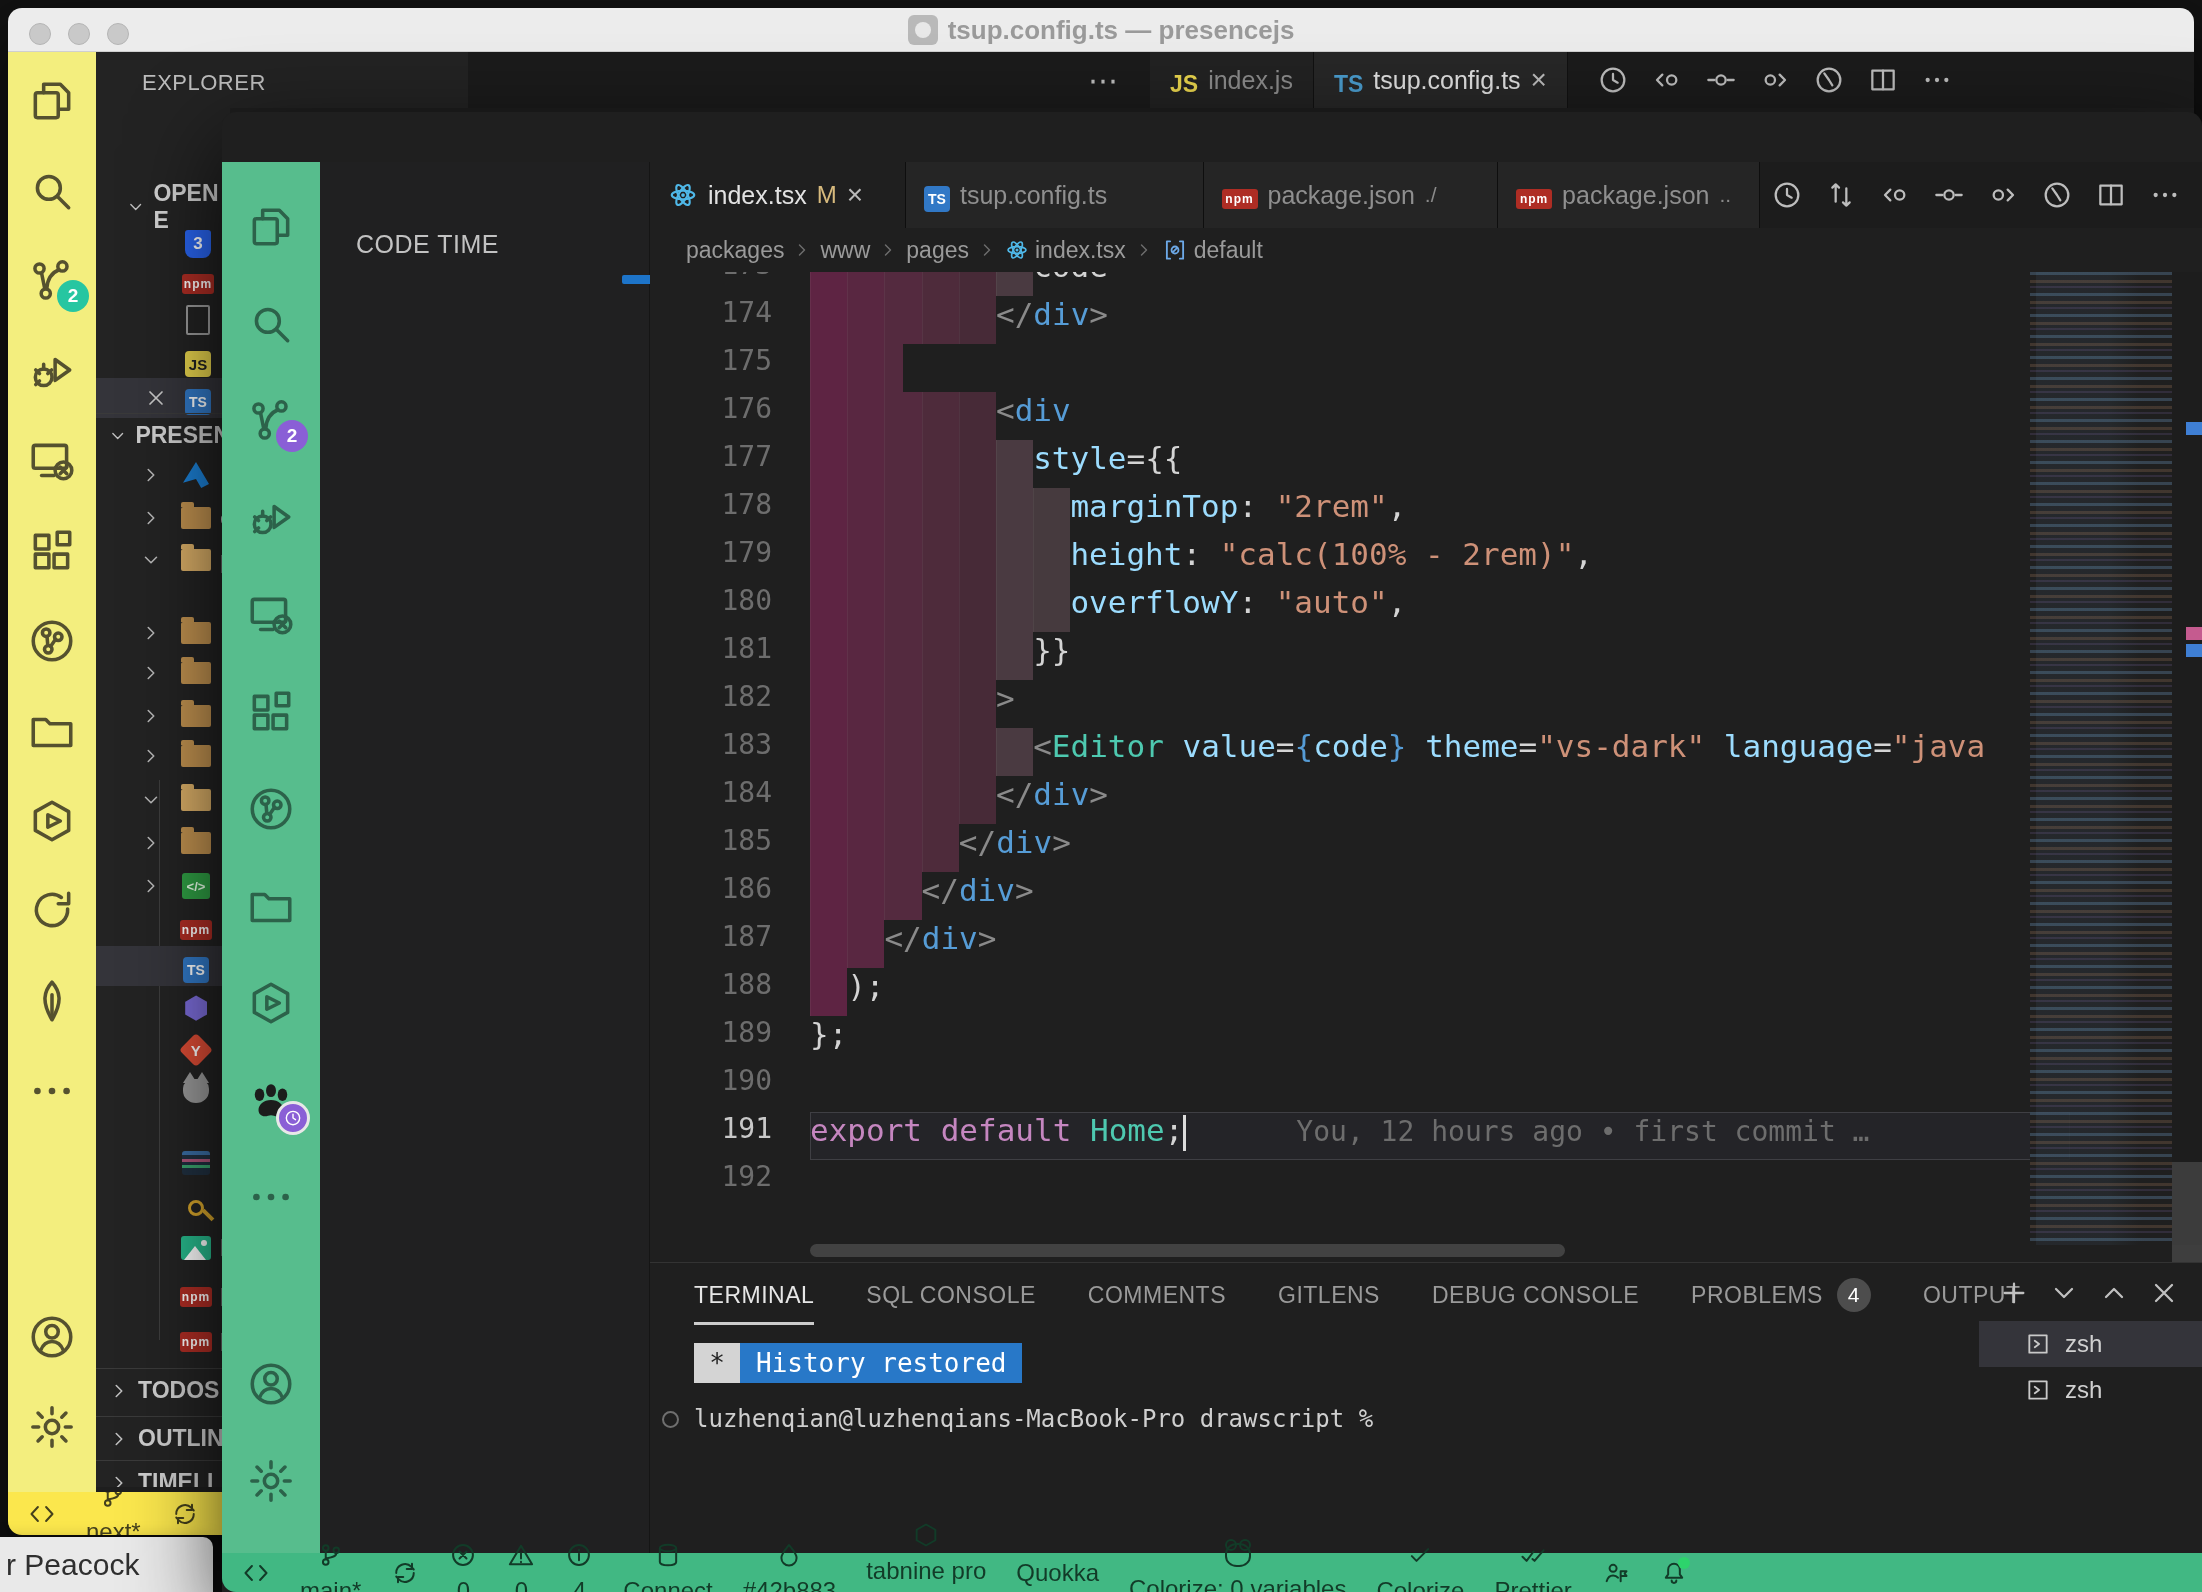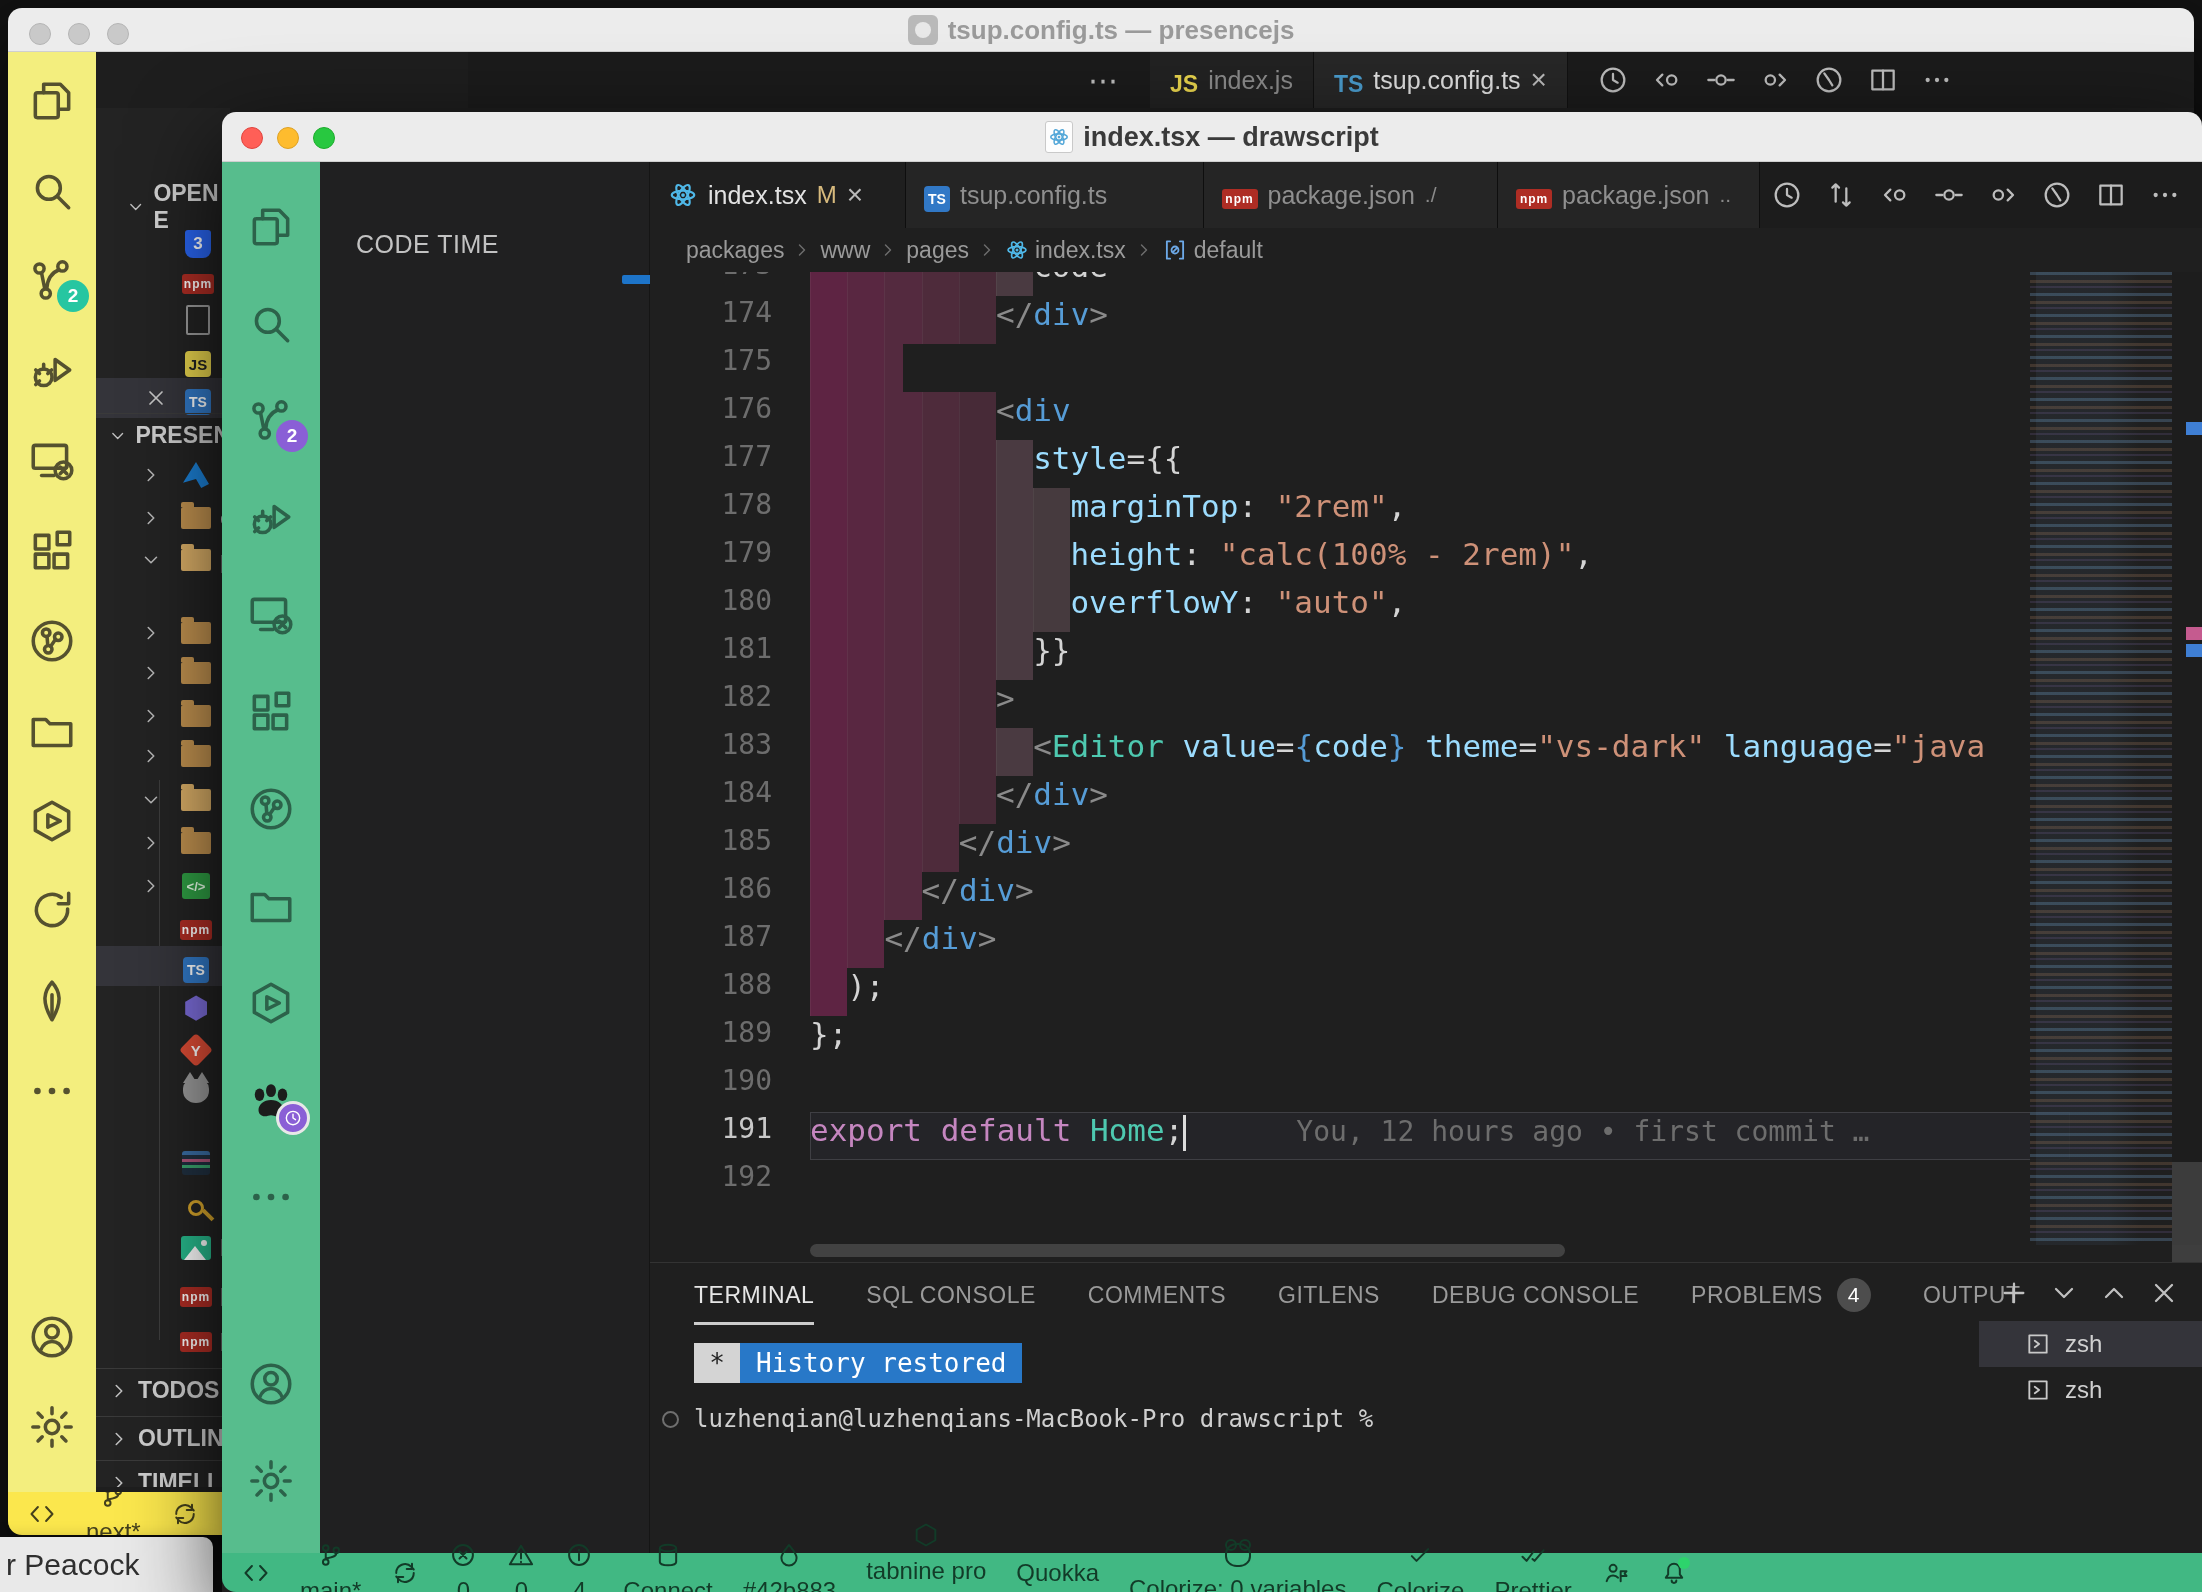--- a/index.html
+++ b/index.html
@@ -267,20 +267,23 @@
             <circle cx="12" cy="12" r="9"></circle>
             <circle cx="12" cy="9.5" r="3"></circle>
             <path d="M6.5 18.5c1.2-3 3-4.3 5.5-4.3s4.3 1.3 5.5 4.3"></path>
           </svg></div>
         <div class="ybar-icn"><svg viewBox="0 0 24 24" fill="none" stroke="currentColor" stroke-width="1.7" stroke-linecap="round" stroke-linejoin="round">
             <circle cx="12" cy="12" r="3.2"></circle>
             <path d="M12 2.8v2.8M12 18.4v2.8M2.8 12h2.8M18.4 12h2.8M5.3 5.3l2 2M16.7 16.7l2 2M18.7 5.3l-2 2M7.3 16.7l-2 2"></path>
           </svg></div>
       </div>
 
+    <div id="bg-sidebar" class="abs">
+      <span id="bg-explorer-label">EXPLORER</span>
+    </div>
     <div id="bg-sidebar-body" class="abs">
         <div class="hdr-row" style="left: 18px; top: 72px;">
           <span class="icn sect-chev">
             <svg viewBox="0 0 24 24" fill="none" stroke="currentColor" stroke-width="1.7" stroke-linecap="round" stroke-linejoin="round">
               <path d="M6 9l6 6 6-6"></path>
             </svg>
           </span>
           <span>OPEN E</span>
         </div>
         <div class="tree-row" style="top: 112px;">
@@ -597,38 +600,20 @@
           </span>
         </span>
       </div>
   </div>
 
   <div id="toast" class="abs">
     <span>r Peacock</span>
   </div>
 
   <div id="fg-window" class="abs">
-    <div id="fg-titlebar" class="abs">
-      <span class="tl" style="left:19px;background:#ff5f57;border:1px solid #e0443e"></span>
-      <span class="tl" style="left:55px;background:#febc2e;border:1px solid #dea123"></span>
-      <span class="tl" style="left:91px;background:#28c840;border:1px solid #1dad2c"></span>
-      <div id="fg-title-wrap" class="abs">
-        <span class="react-file">
-            <span class="icn" id="title-atom">
-              <svg viewBox="0 0 24 24" fill="none" stroke="currentColor" stroke-width="1.7" stroke-linecap="round" stroke-linejoin="round">
-                <ellipse cx="12" cy="12" rx="9" ry="3.4"></ellipse>
-                <ellipse cx="12" cy="12" rx="9" ry="3.4" transform="rotate(60 12 12)"></ellipse>
-                <ellipse cx="12" cy="12" rx="9" ry="3.4" transform="rotate(120 12 12)"></ellipse>
-                <circle cx="12" cy="12" r="1.5" fill="currentColor" stroke="none"></circle>
-              </svg>
-            </span>
-          </span>
-        <span id="fg-title">index.tsx — drawscript</span>
-      </div>
-    </div>
 
     <div id="fg-greenbar" class="abs">
         <div class="gbar-icn"><svg viewBox="0 0 24 24" fill="none" stroke="currentColor" stroke-width="1.7" stroke-linecap="round" stroke-linejoin="round">
             <rect x="4" y="8" width="11" height="12" rx="1"></rect>
             <path d="M8 8V4h8l4 4v8h-4"></path>
           </svg></div>
         <div class="gbar-icn"><svg viewBox="0 0 24 24" fill="none" stroke="currentColor" stroke-width="1.7" stroke-linecap="round" stroke-linejoin="round">
             <circle cx="10.5" cy="10.5" r="5.5"></circle>
             <path d="M14.5 14.5L20 20"></path>
           </svg></div>

